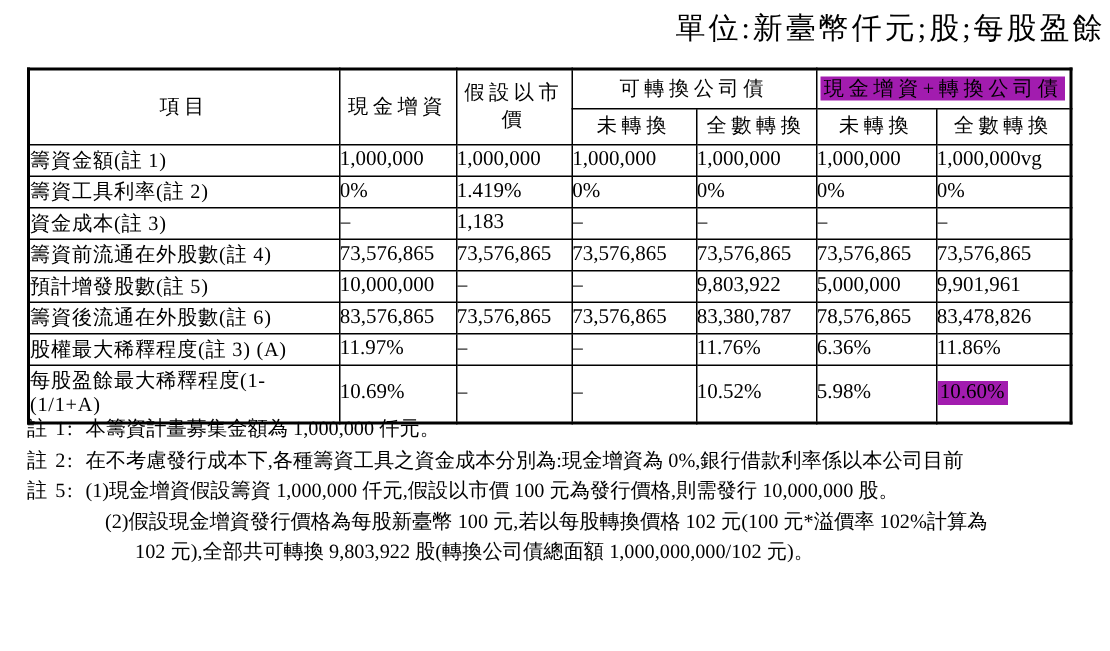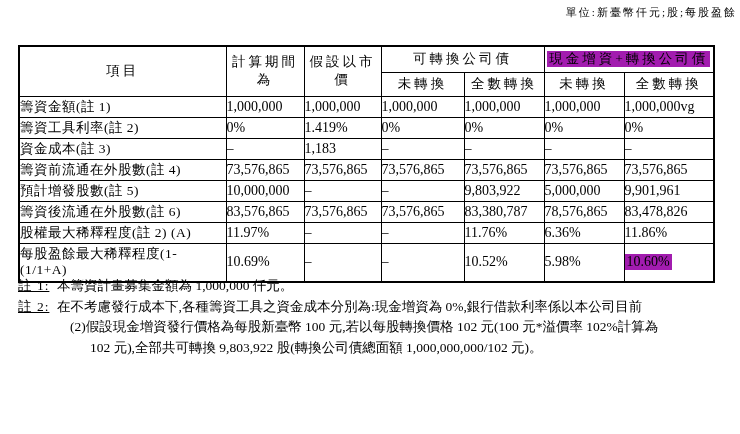--- a/index.html
+++ b/index.html
@@ -8,21 +8,21 @@
     background: #ffffff;
     color: #000000;
     font-family: "Liberation Serif", "DejaVu Serif", serif;
     position: relative;
     overflow: hidden;
   }
 
   .unit-line {
     position: absolute;
     top: 5px; right: 3px;
-    font-size: 11px;
+    font-size: 20px;
     letter-spacing: 2px;
     white-space: nowrap;
   }
 
   table.fin {
     position: absolute;
     left: 18px; top: 45px;
     width: 695px;
     border-collapse: collapse;
     table-layout: fixed;
@@ -73,21 +73,20 @@
   }
   .note-line {
     height: 20.6px;
     line-height: 20.6px;
     white-space: nowrap;
   }
   .note-prefix {
     display: inline-block;
     width: 39px;
     letter-spacing: 1px;
-    text-decoration: underline;
   }
   .ind1 { margin-left: 39px; }
   .ind2 { margin-left: 52px; }
   .ind3 { margin-left: 72px; }
 </style>
 </head>
 <body>
 
 <div class="unit-line">單位:新臺幣仟元;股;每股盈餘</div>
 
@@ -97,21 +96,21 @@
       <col style="width:78px">
       <col style="width:77px">
     <col style="width:83px">
       <col style="width:80px">
       <col style="width:80px">
       <col style="width:90px">
   </colgroup>
   <thead>
     <tr class="h1">
       <th rowspan="2">項目</th>
-      <th rowspan="2">計算期間為</th>
+      <th rowspan="2">現金增資</th>
       <th rowspan="2">假設以市價</th>
       <th colspan="2">可轉換公司債</th>
       <th colspan="2"><span class="hl">現金增資+轉換公司債</span></th>
     </tr>
     <tr class="h2">
       <th>未轉換</th>
       <th>全數轉換</th>
       <th>未轉換</th>
       <th>全數轉換</th>
     </tr>
@@ -165,21 +164,21 @@
     <tr>
       <td class="label">籌資後流通在外股數(註 6)</td>
       <td class="num">83,576,865</td>
       <td class="num">73,576,865</td>
       <td class="num">73,576,865</td>
       <td class="num">83,380,787</td>
       <td class="num">78,576,865</td>
       <td class="num">83,478,826</td>
     </tr>
     <tr>
-      <td class="label">股權最大稀釋程度(註 2) (A)</td>
+      <td class="label">股權最大稀釋程度(註 3) (A)</td>
       <td class="num">11.97%</td>
       <td class="num">–</td>
       <td class="num">–</td>
       <td class="num">11.76%</td>
       <td class="num">6.36%</td>
       <td class="num">11.86%</td>
     </tr>
     <tr class="tall">
       <td class="label">每股盈餘最大稀釋程度(1-
 (1/1+A)</td>
@@ -193,19 +192,22 @@
   </tbody>
 </table>
 
 <div class="notes">
   <div class="note-line">
     <span class="note-prefix">註 1:</span><span class="note-text">本籌資計畫募集金額為 1,000,000 仟元。</span>
   </div>
   <div class="note-line">
     <span class="note-prefix">註 2:</span><span class="note-text">在不考慮發行成本下,各種籌資工具之資金成本分別為:現金增資為 0%,銀行借款利率係以本公司目前</span>
   </div>
+  <div class="note-line">
+    <span class="note-prefix">註 5:</span><span class="note-text">(1)現金增資假設籌資 1,000,000 仟元,假設以市價 100 元為發行價格,則需發行 10,000,000 股。</span>
+  </div>
   <div class="note-line ind2">
     <span class="note-text">(2)假設現金增資發行價格為每股新臺幣 100 元,若以每股轉換價格 102 元(100 元*溢價率 102%計算為</span>
   </div>
   <div class="note-line ind3">
     <span class="note-text">102 元),全部共可轉換 9,803,922 股(轉換公司債總面額 1,000,000,000/102 元)。</span>
   </div>
 </div>
 
 </body></html>

